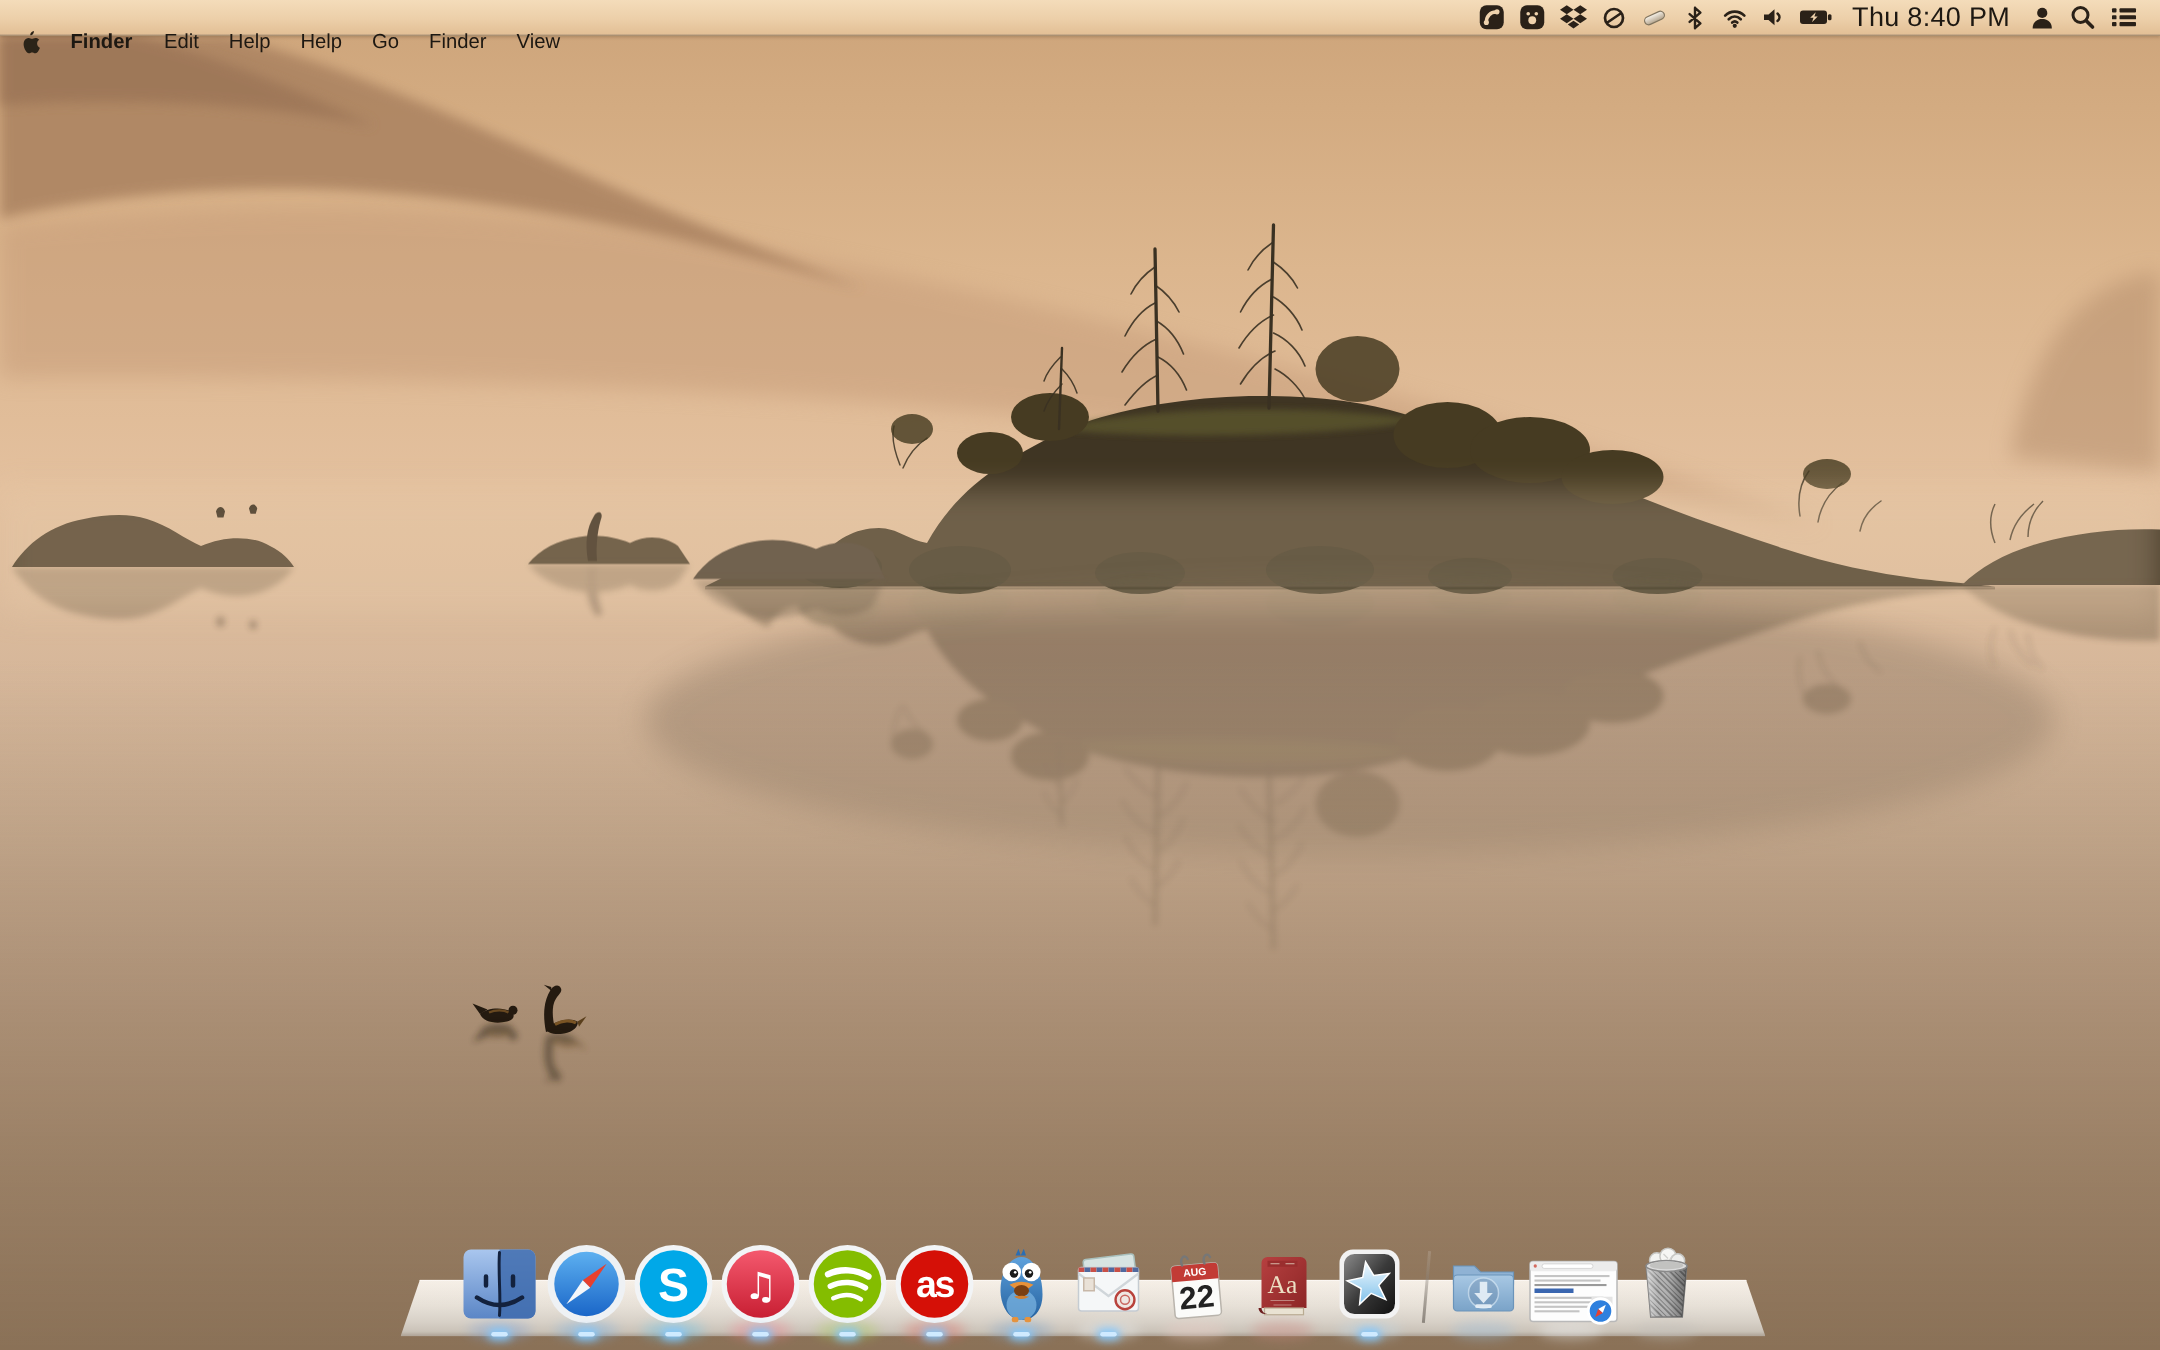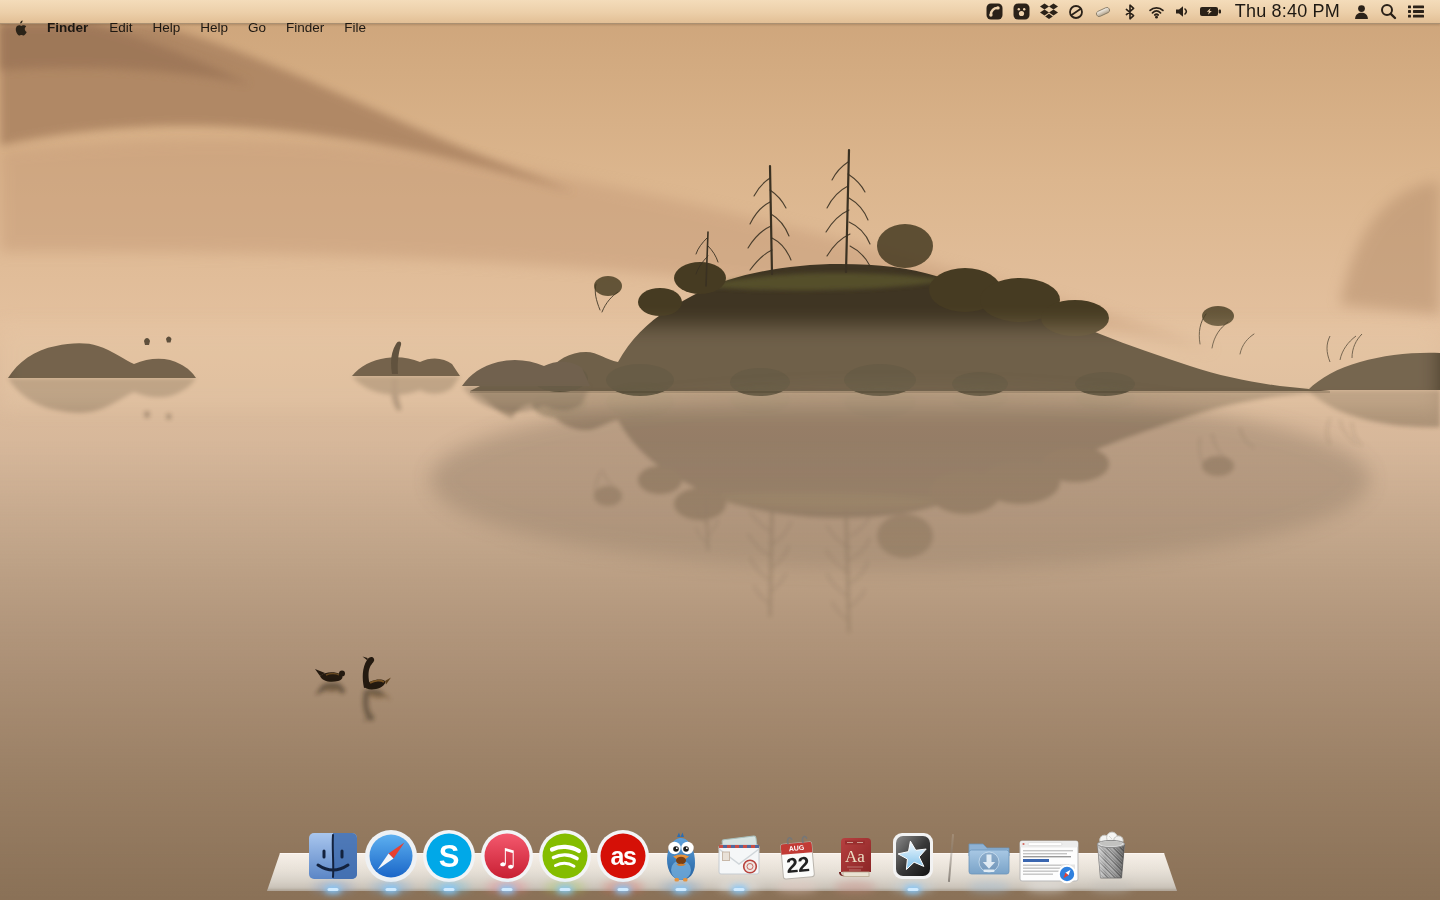--- a/index.html
+++ b/index.html
@@ -193,21 +193,21 @@
           <path d="M12.4,11.9 C12.38,9.7 14.2,8.7 14.28,8.64 C13.3,7.2 11.75,7 11.2,6.98 C9.85,6.84 8.6,7.76 7.9,7.76 C7.2,7.76 6.15,7 5,7.02 C3.5,7.05 2.1,7.9 1.35,9.24 C-0.2,11.94 0.95,15.94 2.45,18.14 C3.2,19.2 4.05,20.4 5.2,20.36 C6.3,20.3 6.72,19.64 8.05,19.64 C9.38,19.64 9.75,20.36 10.95,20.33 C12.15,20.3 12.9,19.25 13.64,18.17 C14.5,16.92 14.85,15.7 14.87,15.64 C14.84,15.63 12.42,14.7 12.4,11.9 Z"></path>
         </g>
       </svg>
     </span>
     <span class="mb-item app-name">Finder</span>
     <span class="mb-item">Edit</span>
     <span class="mb-item">Help</span>
     <span class="mb-item">Help</span>
     <span class="mb-item">Go</span>
     <span class="mb-item">Finder</span>
-    <span class="mb-item">File</span>
+    <span class="mb-item">View</span>
   </div>
 
   <div class="mb-right">
     <span class="st">
       <svg width="17" height="17" viewBox="0 0 17 17">
         <rect x="0.5" y="0.5" width="16" height="16" rx="4.5" fill="#2a2118"></rect>
         <path d="M5,11.4 A6.2,6.2 0 0 1 11.4,5" stroke="#eed2ad" stroke-width="2.4" fill="none" stroke-linecap="round"></path>
         <circle cx="4.9" cy="12" r="1.7" fill="#eed2ad"></circle>
           <circle cx="12" cy="4.9" r="1.7" fill="#eed2ad"></circle>
       </svg>

